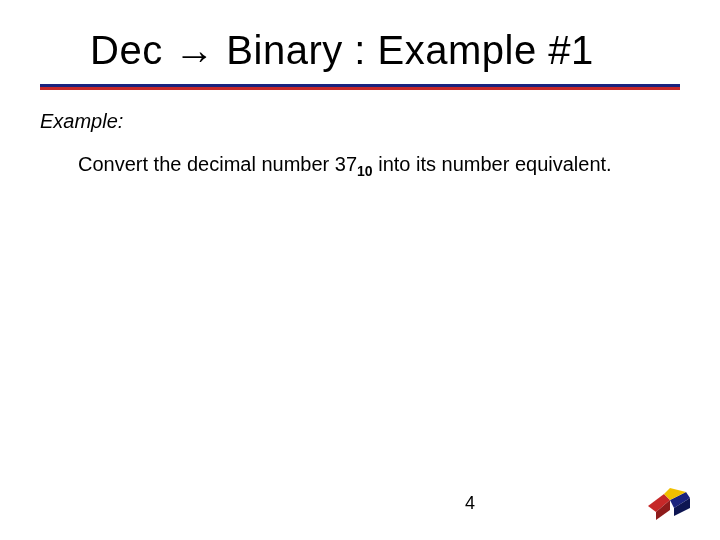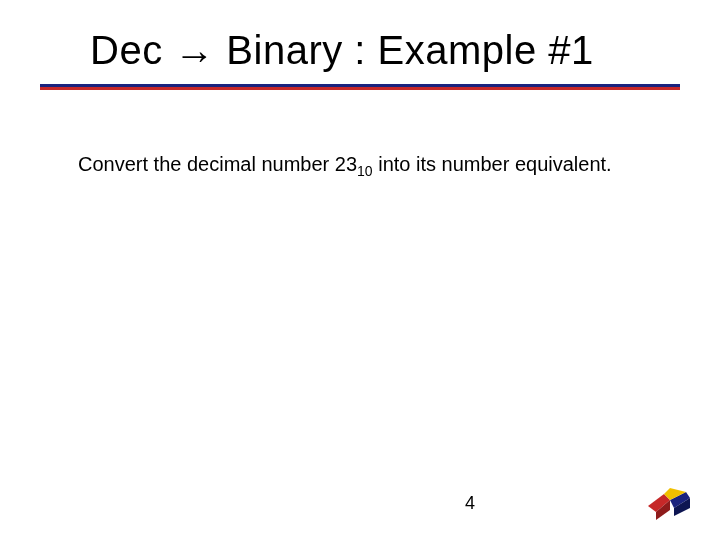--- a/index.html
+++ b/index.html
@@ -59,20 +59,21 @@
     position: absolute;
     top: 150px;
     left: 78px;
     right: 60px;
     font-size: 20px;
     line-height: 1.4;
   }
   .body-text sub {
     font-size: 0.7em;
     vertical-align: sub;
+    font-weight: bold;
   }
   .page-number {
     position: absolute;
     bottom: 26px;
     left: 0;
     right: 0;
     text-align: center;
     font-size: 18px;
     padding-left: 220px; 
   }
@@ -89,23 +90,24 @@
 
 <div class="slide">
 
   <div class="title">Dec → Binary : Example #1</div>
 
   <div class="title-underline">
     <div class="line-blue"></div>
     <div class="line-red"></div>
   </div>
 
+  <div class="example-label">Example:</div>
 
   <div class="body-text">
-    <span>Convert the decimal number 23</span><sub>10</sub><span> into its number equivalent.</span>
+    <span>Convert the decimal number 37</span><sub>10</sub><span> into its number equivalent.</span>
   </div>
 
   <div class="page-number">4</div>
 
   <div class="logo">
     <svg viewBox="0 0 46 38" width="46" height="38">
 
       <polygon points="2,20 18,8 24,14 10,26" fill="#c62828"></polygon>
       <polygon points="10,26 24,14 24,24 10,34" fill="#8e1b1b"></polygon>
       <polygon points="24,14 40,6 44,12 28,22" fill="#1a237e"></polygon>

